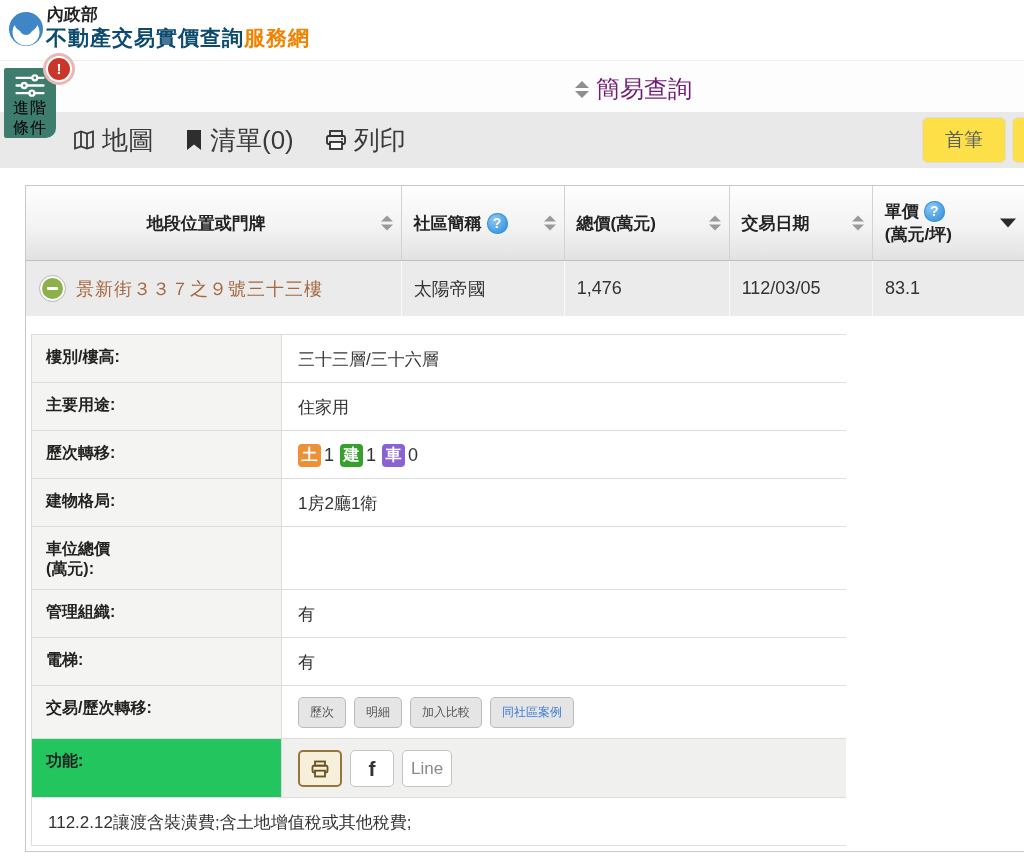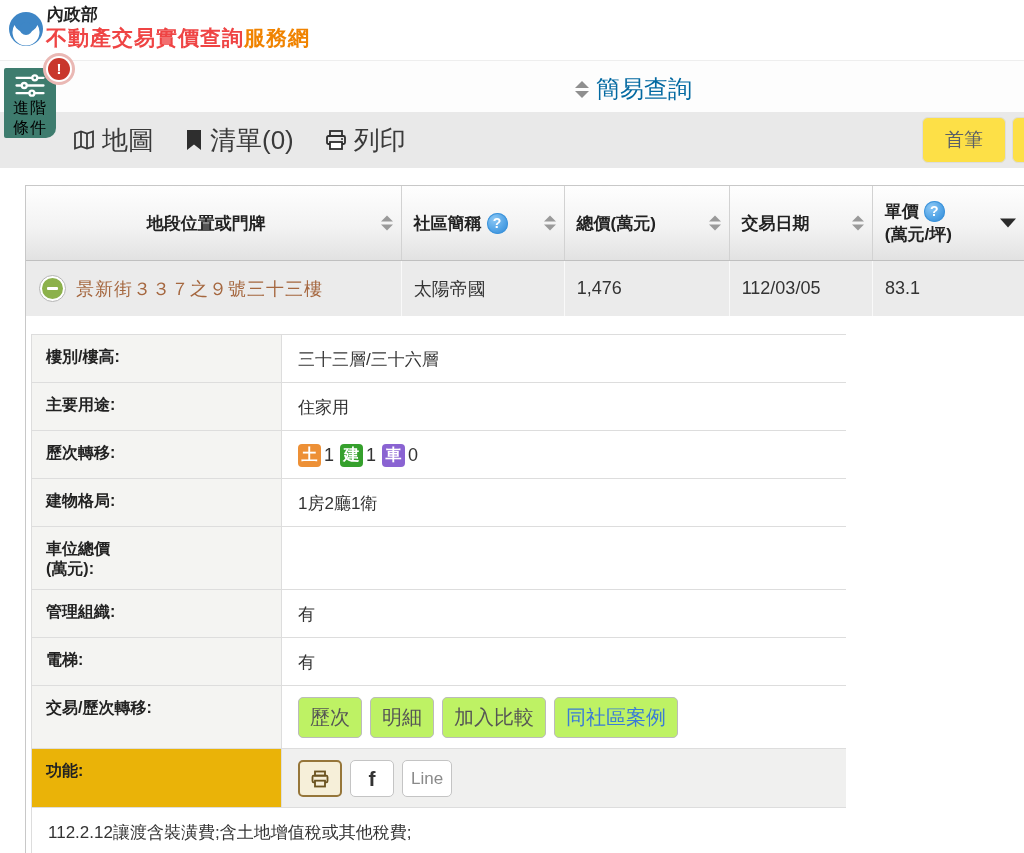--- a/index.html
+++ b/index.html
@@ -7,26 +7,26 @@
   body {
     width:1024px; height:853px; position:relative; overflow:hidden;
     font-family:"Liberation Sans","DejaVu Sans",sans-serif; color:#333;
   }
 
   
   .site-header { position:absolute; left:0; top:0; width:1024px; height:60px; background:#fff; }
   .logo { position:absolute; left:8px; top:11px; width:36px; height:36px; }
   .ministry { position:absolute; left:47px; top:3px; font-family:"DejaVu Serif","Liberation Serif",serif; font-size:17px; color:#222; font-weight:bold; transform:skewX(-4deg); }
   .site-name { position:absolute; left:46px; top:24px; font-size:21px; font-weight:bold; letter-spacing:1px; }
-  .site-name .blue { color:#ef4444; }
+  .site-name .blue { color:#0c4a6e; }
   .site-name .orange { color:#F08300; }
 
   
   .query-mode-bar { position:absolute; left:0; top:60px; width:1024px; height:52px; background:#fdfdfd; border-top:1px solid #eee; }
-  .query-mode { position:absolute; left:575px; top:12px; display:flex; align-items:center; gap:7px; color:#0369a1; font-size:24px; cursor:pointer; }
+  .query-mode { position:absolute; left:575px; top:12px; display:flex; align-items:center; gap:7px; color:#701a75; font-size:24px; cursor:pointer; }
   .updown { display:inline-flex; flex-direction:column; gap:3px; }
   .updown .tri-up { width:0; height:0; border-left:7px solid transparent; border-right:7px solid transparent; border-bottom:7px solid #8f8f8f; }
   .updown .tri-down { width:0; height:0; border-left:7px solid transparent; border-right:7px solid transparent; border-top:7px solid #8f8f8f; }
 
   
   .toolbar { position:absolute; left:0; top:112px; width:1024px; height:56px; background:#e9e9e9; }
   .toolbar-items { position:absolute; left:72px; top:0; height:56px; display:flex; align-items:center; gap:30px; }
   .tool-item { display:flex; align-items:center; gap:6px; font-size:26px; color:#3a3a3a; cursor:pointer; }
   .tool-item svg { display:block; }
   .nav-btn { position:absolute; top:5px; height:46px; background:#fde047; border:1px solid #ddd; border-radius:6px; color:#5a6068; font-size:19px; display:flex; align-items:center; justify-content:center; cursor:pointer; }
@@ -61,29 +61,29 @@
   .address-link { color:#A5673F; cursor:pointer; letter-spacing:1px; }
 
   
   .detail-wrap { background:#fff; padding:18px 0 5px 5px; }
   .detail-table { width:815px; border:1px solid #ddd; border-right:none; border-bottom:none; }
   .d-row { display:flex; border-bottom:1px solid #ddd; min-height:48px; }
   .d-label { width:250px; flex:0 0 250px; background:#F4F4F2; border-right:1px solid #ddd; font-weight:bold; font-size:16px; color:#222; padding:12px 10px 10px 14px; line-height:20px; }
   .d-value { flex:1; background:#fff; font-size:17px; color:#333; padding:11px 10px 10px 16px; display:flex; align-items:center; flex-wrap:wrap; gap:8px; }
   .d-row.tall { min-height:58px; }
   .d-row.gray-row .d-value { background:#F0F0EF; }
-  .d-row.gray-row .d-label { background:#eab308; }
+  .d-row.gray-row .d-label { background:#22c55e; }
 
   .badge { display:inline-flex; width:23px; height:23px; border-radius:4px; color:#fff; font-size:16px; font-weight:bold; align-items:center; justify-content:center; }
   .badge-land { background:#ED9036; }
   .badge-build { background:#35A02C; }
   .badge-car { background:#8A63D2; }
   .badge-count { font-size:18px; color:#333; margin:0 6px 0 3px; }
 
-  .chip-btn { background:#bef264; border:1px solid #bbb; border-radius:5px; color:#555; font-size:20px; padding:6px 11px; cursor:pointer; font-family:inherit; }
+  .chip-btn { background:#e5e5e5; border:1px solid #bbb; border-radius:5px; color:#555; font-size:12px; padding:6px 11px; cursor:pointer; font-family:inherit; }
   .chip-btn.blue { color:#3B7CD6; }
   .fn-btn { background:#fff; border:1px solid #c4c4c4; border-radius:5px; height:37px; min-width:44px; display:inline-flex; align-items:center; justify-content:center; cursor:pointer; font-family:inherit; }
   .fn-print { background:#F6EFD9; border:2px solid #96763A; }
   .fn-fb { font-weight:bold; font-size:21px; color:#333; }
   .fn-line { color:#8a8a8a; font-size:17px; padding:0 8px; }
 </style>
 </head>
 <body>
 
 <div class="site-header">

